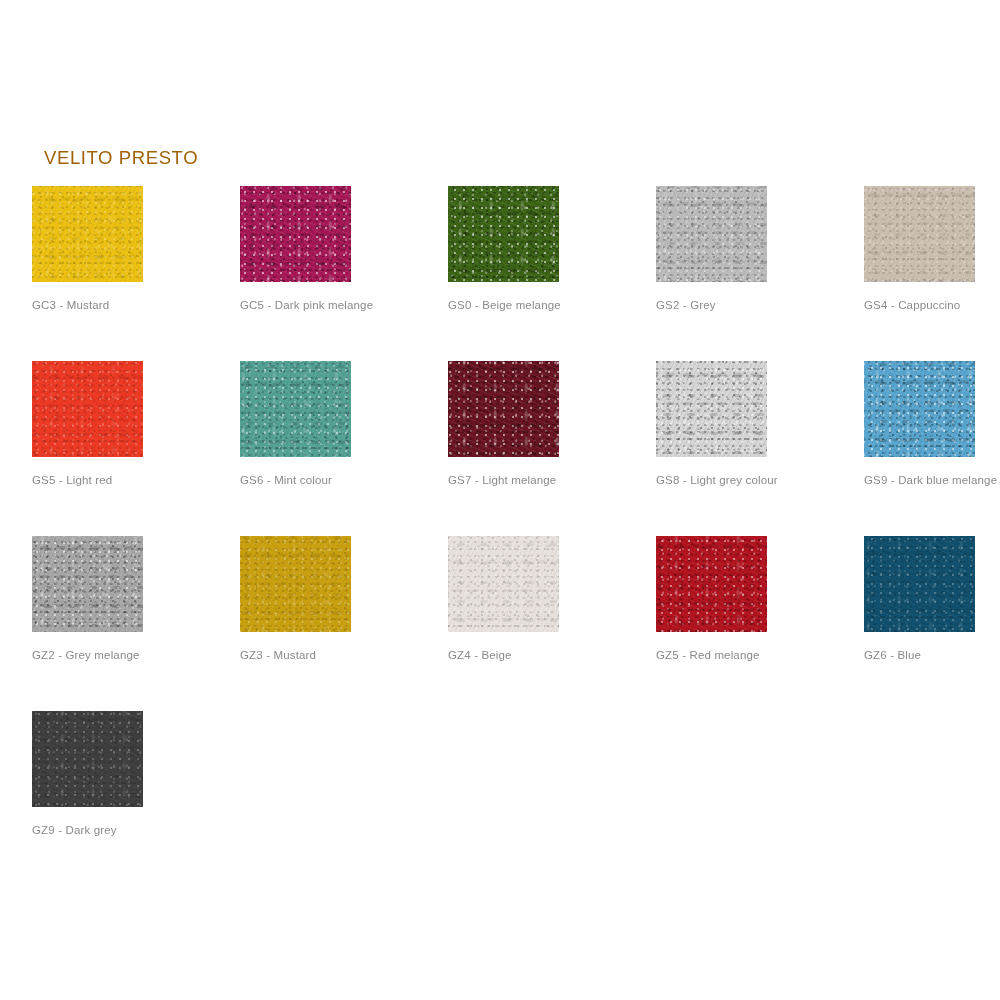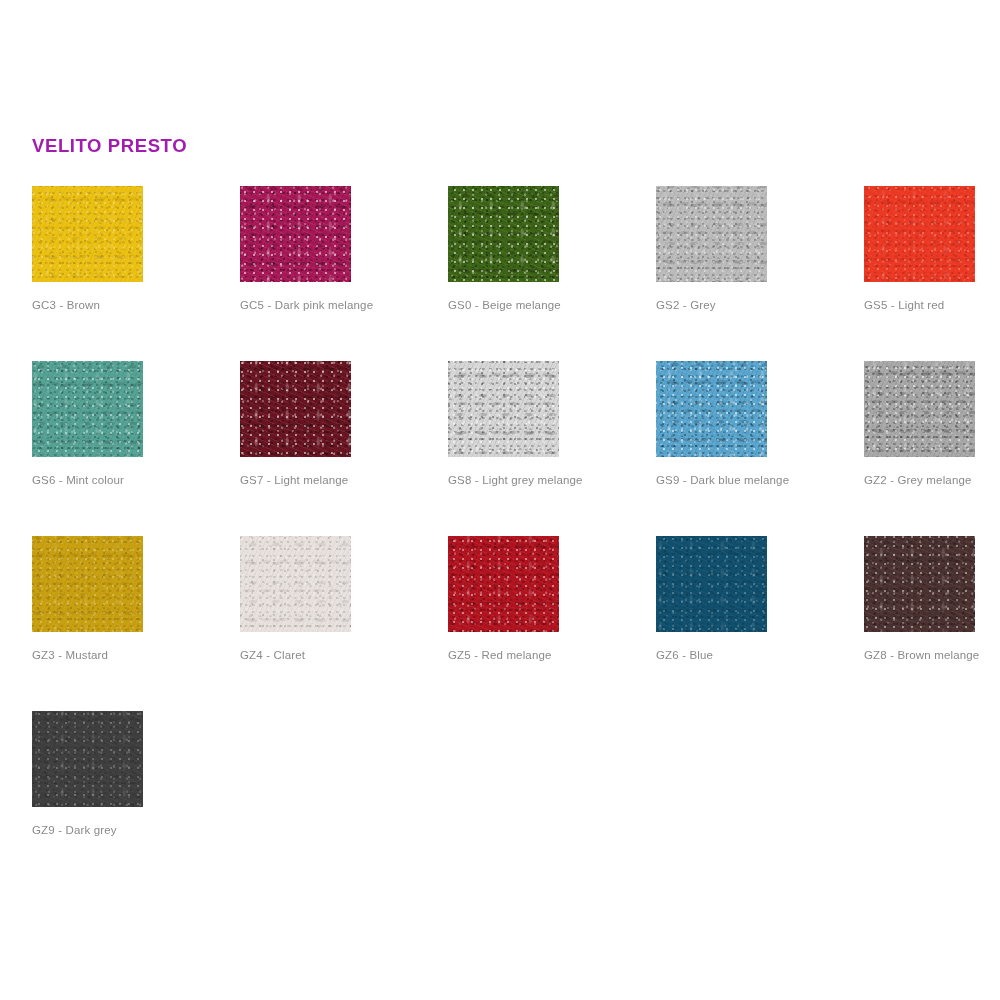--- a/index.html
+++ b/index.html
@@ -23,25 +23,25 @@
     box-sizing: border-box;
     padding: 0;
     background: #ffffff;
   }
 
   .catalogue-title {
     position: absolute;
     left: 32px;
     top: 134px;
     font-size: 18.5px;
-    font-weight: 700;
+    font-weight: 400;
     letter-spacing: 0.6px;
-    color: #a21caf;
+    color: #a16207;
     line-height: 24px;
-    margin: 0;
+    margin: 12px;
     white-space: nowrap;
   }
 
   .swatch-grid {
     position: absolute;
     left: 32px;
     top: 186px;
     width: 948px;
     display: grid;
     grid-template-columns: repeat(5, 111px);
@@ -125,21 +125,21 @@
 
   <h1 class="catalogue-title">VELITO PRESTO</h1>
 
   <div class="swatch-grid">
       <div class="swatch-cell">
         <div class="swatch-chip tex-soft" style="background-color: rgb(236, 193, 18);">
           <span class="tex tex-a" style="background-position: 13px 7px;"></span>
           <span class="tex tex-b" style="background-position: 13px 7px;"></span>
           <span class="tex tex-c" style="background-position: 13px 7px;"></span>
         </div>
-        <div class="swatch-label">GC3 - Brown</div>
+        <div class="swatch-label">GC3 - Mustard</div>
       </div>
       <div class="swatch-cell">
         <div class="swatch-chip tex-strong" style="background-color: rgb(168, 23, 87);">
           <span class="tex tex-a" style="background-position: 26px 14px;"></span>
           <span class="tex tex-b" style="background-position: 26px 14px;"></span>
           <span class="tex tex-c" style="background-position: 26px 14px;"></span>
         </div>
         <div class="swatch-label">GC5 - Dark pink melange</div>
       </div>
       <div class="swatch-cell">
@@ -152,20 +152,28 @@
       </div>
       <div class="swatch-cell">
         <div class="swatch-chip tex-medium" style="background-color: rgb(188, 188, 188);">
           <span class="tex tex-a" style="background-position: 7px 12px;"></span>
           <span class="tex tex-b" style="background-position: 7px 12px;"></span>
           <span class="tex tex-c" style="background-position: 7px 12px;"></span>
         </div>
         <div class="swatch-label">GS2 - Grey</div>
       </div>
       <div class="swatch-cell">
+        <div class="swatch-chip tex-soft" style="background-color: rgb(203, 191, 176);">
+          <span class="tex tex-a" style="background-position: 4px 3px;"></span>
+          <span class="tex tex-b" style="background-position: 4px 3px;"></span>
+          <span class="tex tex-c" style="background-position: 4px 3px;"></span>
+        </div>
+        <div class="swatch-label">GS4 - Cappuccino</div>
+      </div>
+      <div class="swatch-cell">
         <div class="swatch-chip tex-soft" style="background-color: rgb(237, 56, 35);">
           <span class="tex tex-a" style="background-position: 17px 10px;"></span>
           <span class="tex tex-b" style="background-position: 17px 10px;"></span>
           <span class="tex tex-c" style="background-position: 17px 10px;"></span>
         </div>
         <div class="swatch-label">GS5 - Light red</div>
       </div>
       <div class="swatch-cell">
         <div class="swatch-chip tex-medium" style="background-color: rgb(84, 162, 148);">
           <span class="tex tex-a" style="background-position: 1px 17px;"></span>
@@ -181,21 +189,21 @@
           <span class="tex tex-c" style="background-position: 14px 1px;"></span>
         </div>
         <div class="swatch-label">GS7 - Light melange</div>
       </div>
       <div class="swatch-cell">
         <div class="swatch-chip tex-strong" style="background-color: rgb(214, 214, 214);">
           <span class="tex tex-a" style="background-position: 27px 8px;"></span>
           <span class="tex tex-b" style="background-position: 27px 8px;"></span>
           <span class="tex tex-c" style="background-position: 27px 8px;"></span>
         </div>
-        <div class="swatch-label">GS8 - Light grey melange</div>
+        <div class="swatch-label">GS8 - Light grey colour</div>
       </div>
       <div class="swatch-cell">
         <div class="swatch-chip tex-strong" style="background-color: rgb(88, 166, 207);">
           <span class="tex tex-a" style="background-position: 11px 15px;"></span>
           <span class="tex tex-b" style="background-position: 11px 15px;"></span>
           <span class="tex tex-c" style="background-position: 11px 15px;"></span>
         </div>
         <div class="swatch-label">GS9 - Dark blue melange</div>
       </div>
       <div class="swatch-cell">
@@ -213,47 +221,39 @@
           <span class="tex tex-c" style="background-position: 21px 13px;"></span>
         </div>
         <div class="swatch-label">GZ3 - Mustard</div>
       </div>
       <div class="swatch-cell">
         <div class="swatch-chip tex-soft" style="background-color: rgb(232, 225, 221);">
           <span class="tex tex-a" style="background-position: 5px 20px;"></span>
           <span class="tex tex-b" style="background-position: 5px 20px;"></span>
           <span class="tex tex-c" style="background-position: 5px 20px;"></span>
         </div>
-        <div class="swatch-label">GZ4 - Claret</div>
+        <div class="swatch-label">GZ4 - Beige</div>
       </div>
       <div class="swatch-cell">
         <div class="swatch-chip tex-medium" style="background-color: rgb(179, 18, 31);">
           <span class="tex tex-a" style="background-position: 18px 4px;"></span>
           <span class="tex tex-b" style="background-position: 18px 4px;"></span>
           <span class="tex tex-c" style="background-position: 18px 4px;"></span>
         </div>
         <div class="swatch-label">GZ5 - Red melange</div>
       </div>
       <div class="swatch-cell">
         <div class="swatch-chip tex-soft" style="background-color: rgb(16, 80, 110);">
           <span class="tex tex-a" style="background-position: 2px 11px;"></span>
           <span class="tex tex-b" style="background-position: 2px 11px;"></span>
           <span class="tex tex-c" style="background-position: 2px 11px;"></span>
         </div>
         <div class="swatch-label">GZ6 - Blue</div>
       </div>
       <div class="swatch-cell">
-        <div class="swatch-chip tex-medium" style="background-color: rgb(75, 50, 48);">
-          <span class="tex tex-a" style="background-position: 15px 18px;"></span>
-          <span class="tex tex-b" style="background-position: 15px 18px;"></span>
-          <span class="tex tex-c" style="background-position: 15px 18px;"></span>
-        </div>
-        <div class="swatch-label">GZ8 - Brown melange</div>
-      </div>
-      <div class="swatch-cell">
         <div class="swatch-chip tex-soft" style="background-color: rgb(63, 63, 63);">
           <span class="tex tex-a" style="background-position: 28px 2px;"></span>
           <span class="tex tex-b" style="background-position: 28px 2px;"></span>
           <span class="tex tex-c" style="background-position: 28px 2px;"></span>
         </div>
         <div class="swatch-label">GZ9 - Dark grey</div>
       </div>
     </div>
 
 </div>

